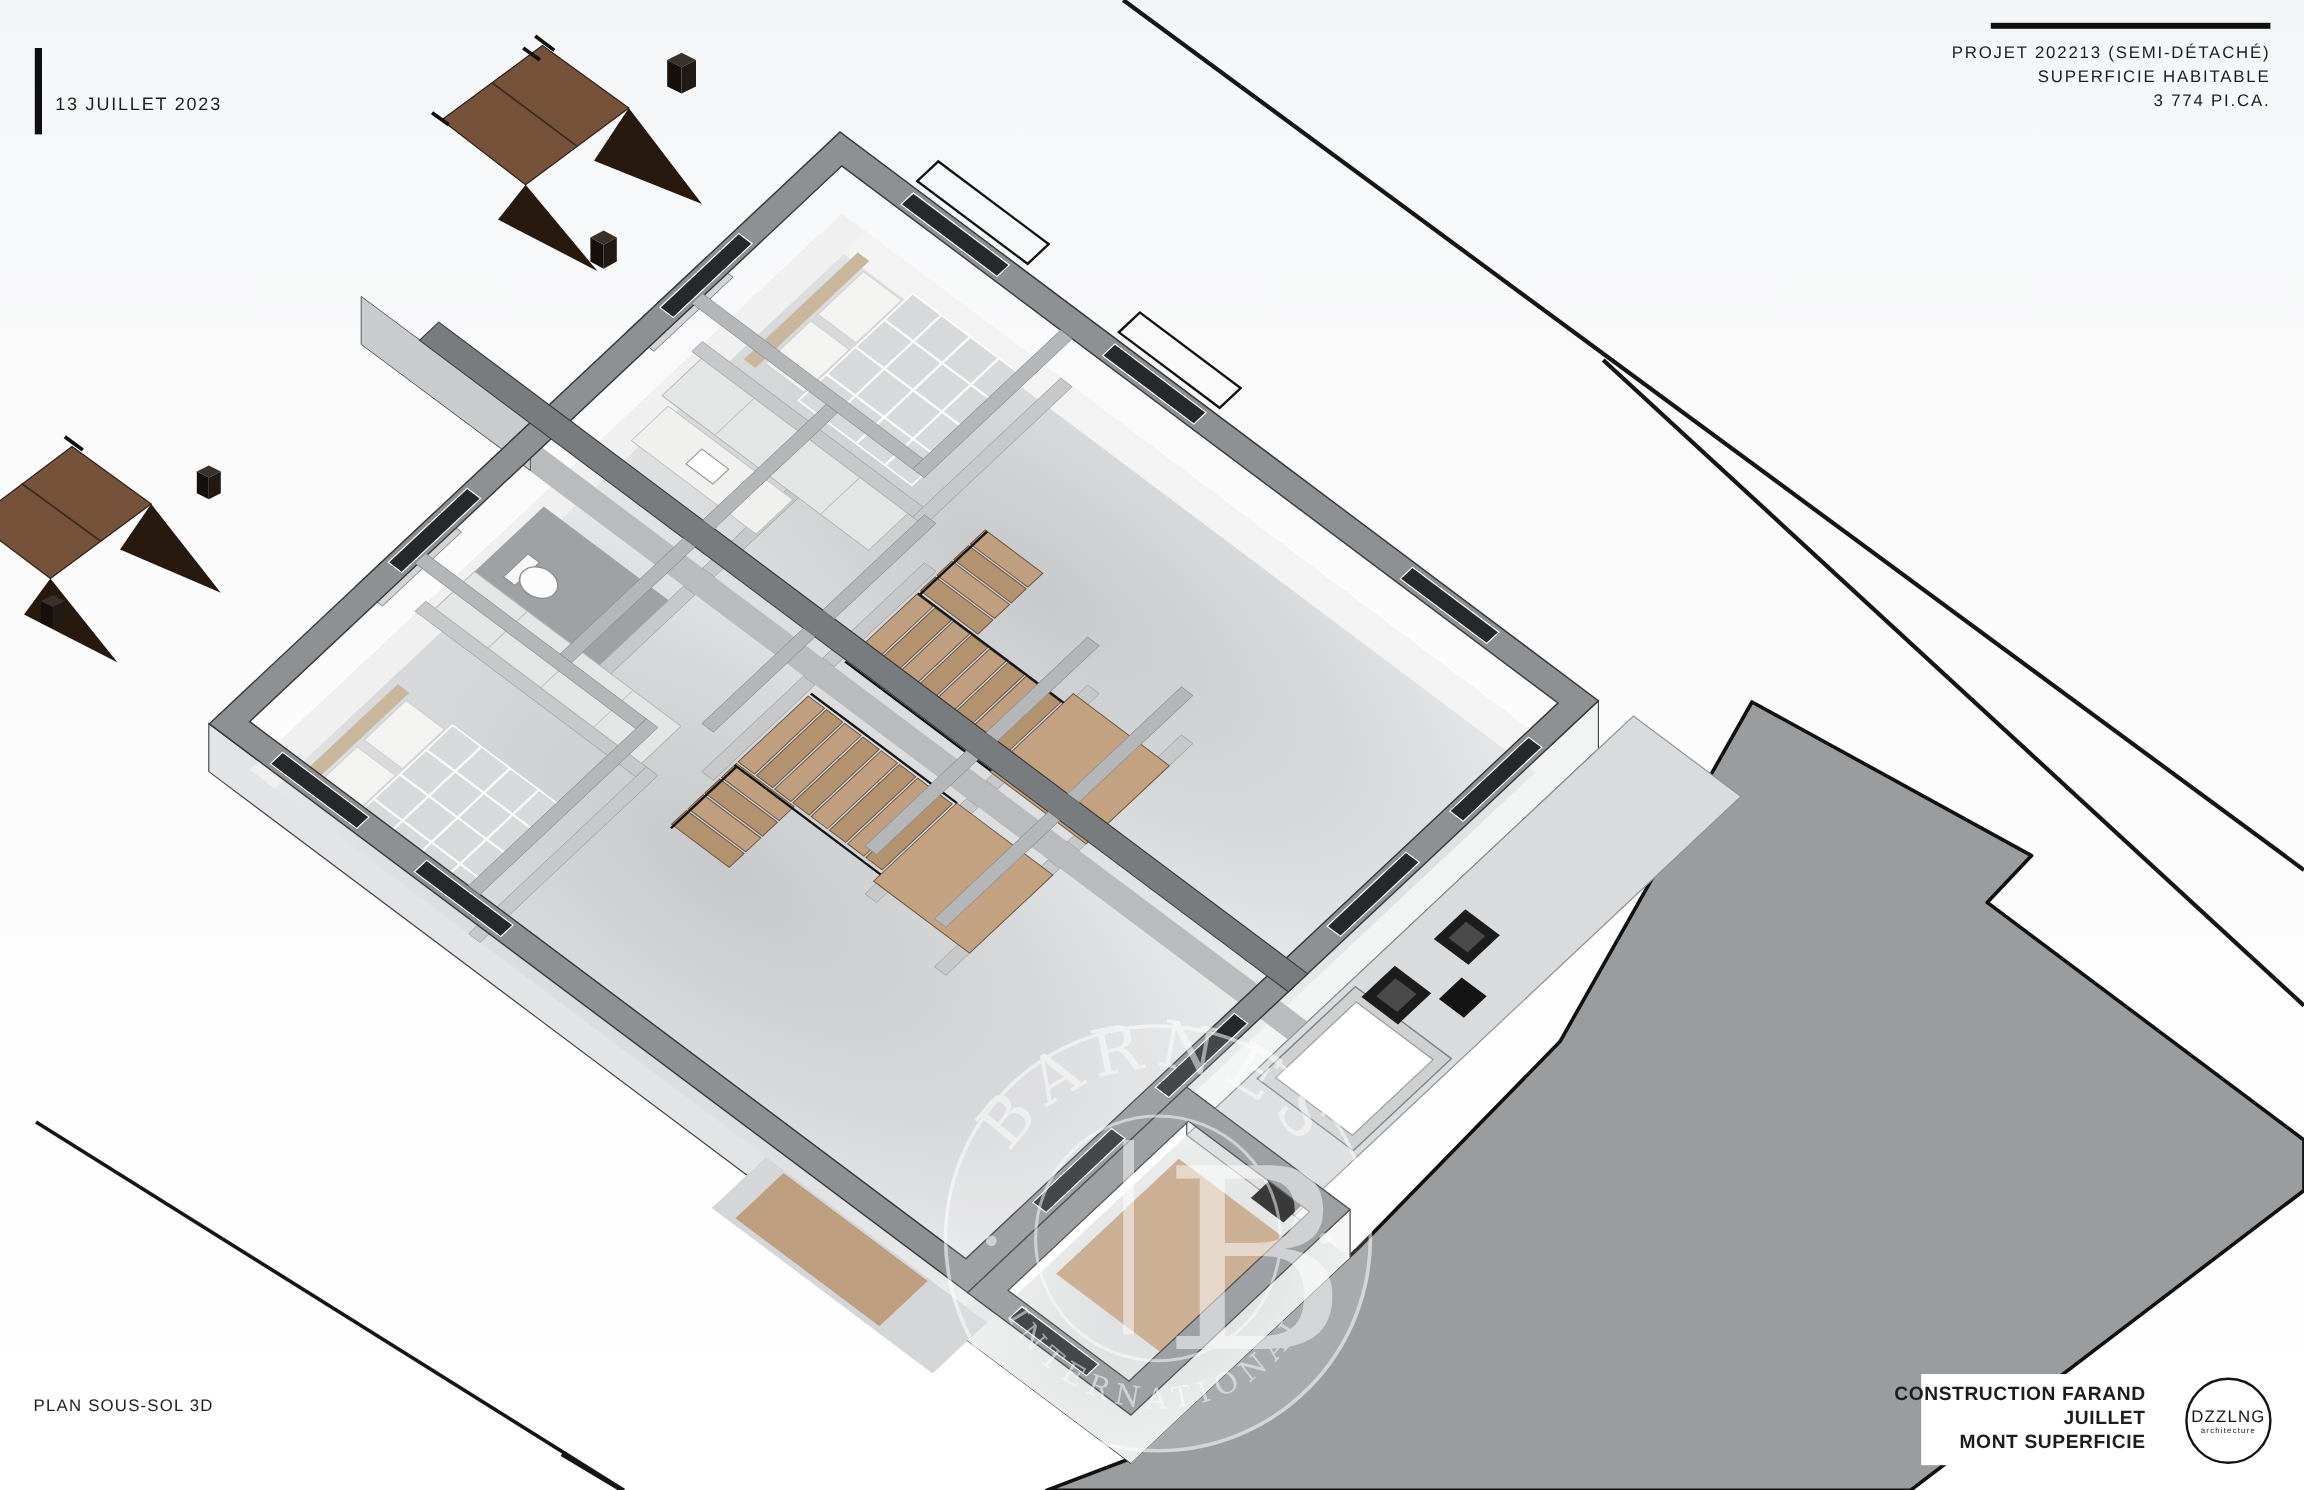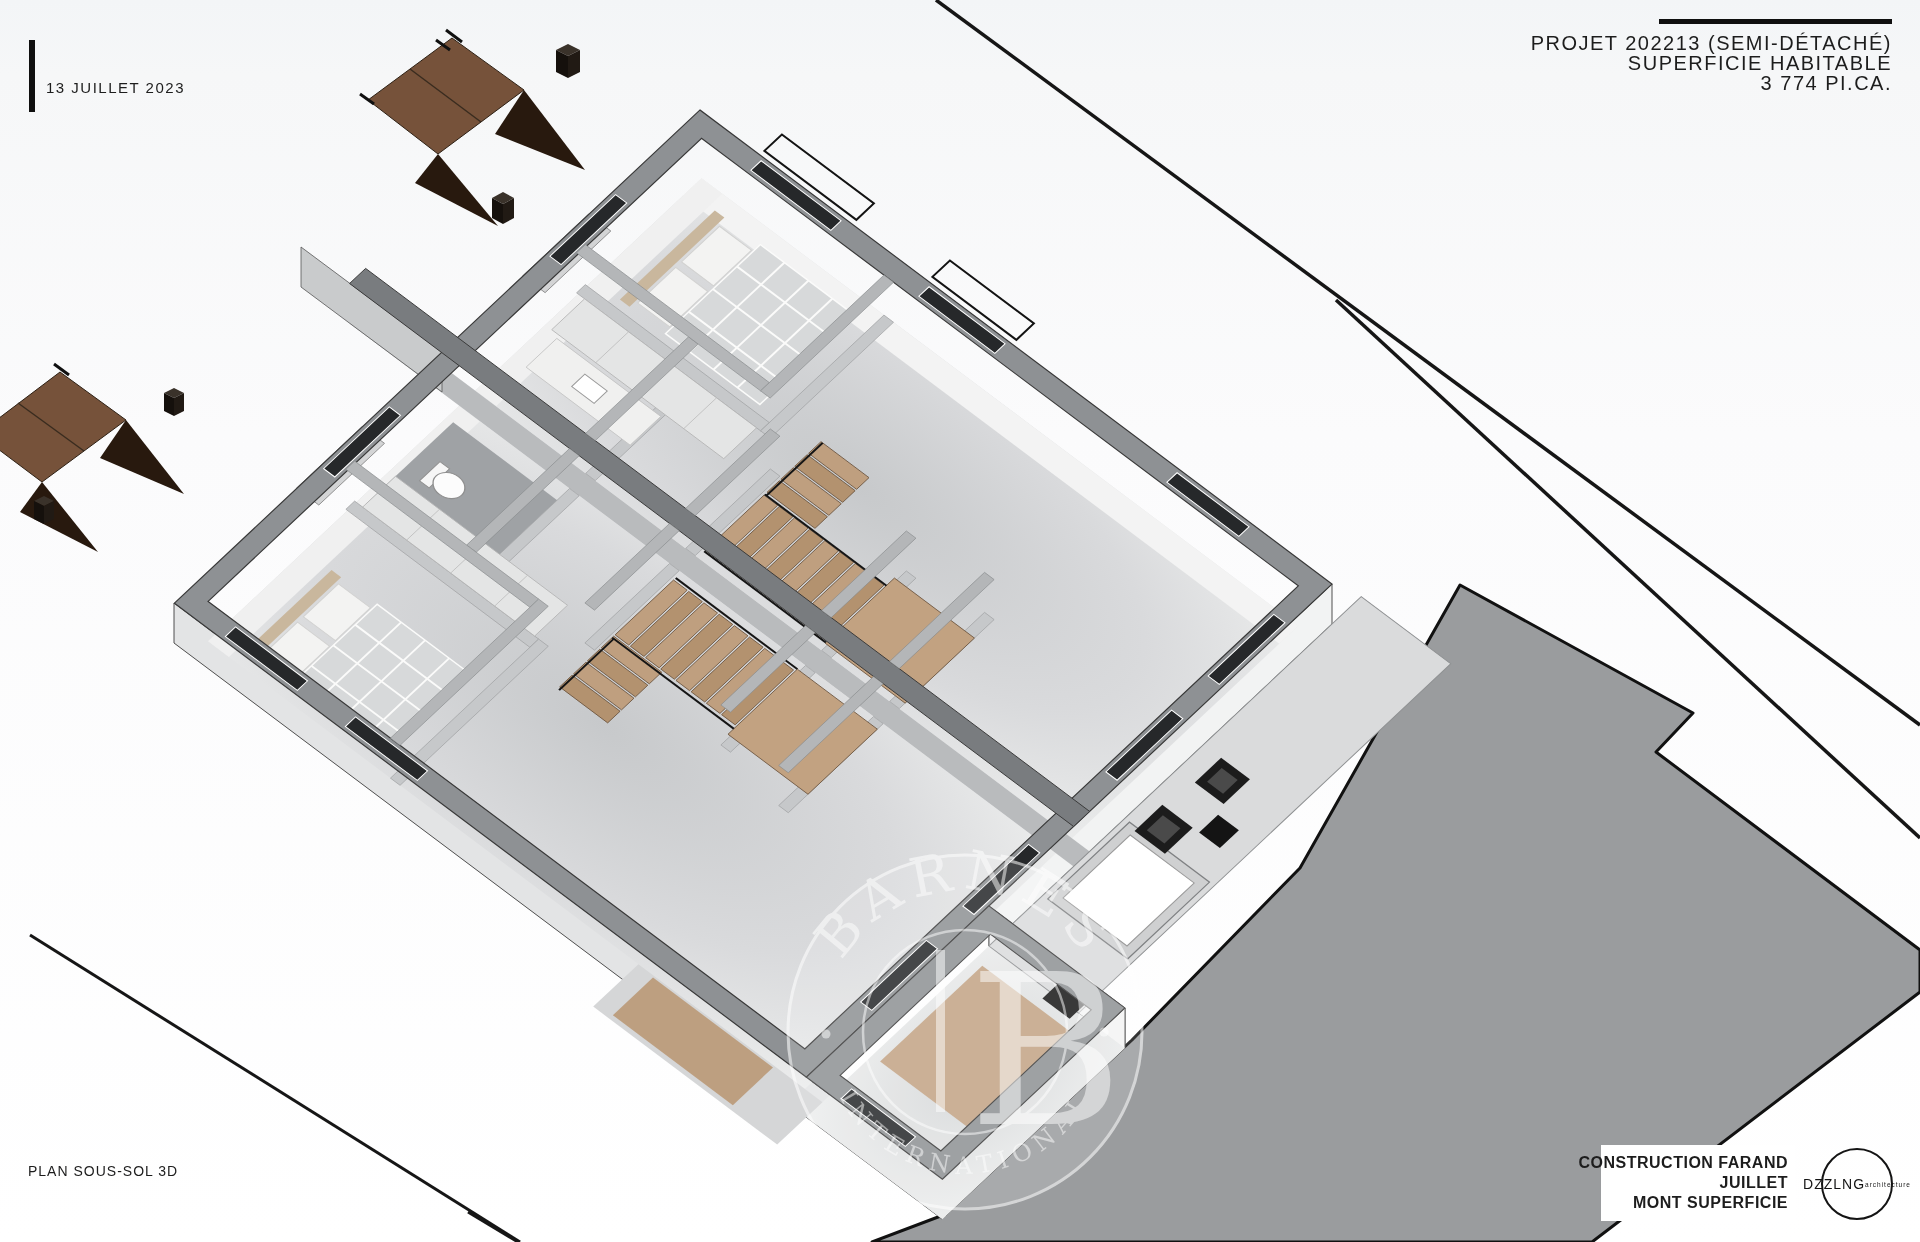--- a/index.html
+++ b/index.html
@@ -8,29 +8,29 @@
     background:#ffffff;
     font-family:"Liberation Sans", sans-serif;
     -webkit-font-smoothing:antialiased;
   }
   #stage{position:absolute;left:0;top:0;width:1920px;height:1242px;}
   svg{display:block;}
   .overlay{position:absolute;color:#1d1d1d;}
   .thin{font-weight:300;letter-spacing:1.5px;}
   #date-block{left:46px;top:62px;font-size:15px;margin-top:17px;}
   #date-bar{position:absolute;left:29px;top:40px;width:6px;height:72px;background:#0f0f0f;}
-  #project-block{right:28px;top:33px;text-align:right;font-size:20px;line-height:20px;}
+  #project-block{right:28px;top:33px;text-align:right;font-size:14px;line-height:20px;}
   #project-bar{position:absolute;right:28px;top:19px;width:233px;height:5px;background:#0f0f0f;}
   #plan-title-block{left:28px;top:1163px;font-size:14px;letter-spacing:1px;font-weight:300;}
   #disclaimer-block{left:28px;top:1197px;font-size:11px;line-height:14.5px;color:#6d6d6d;letter-spacing:.3px;font-weight:300;}
   #firm-box{position:absolute;left:1601px;top:1145px;width:194px;height:76px;background:#ffffff;}
   #firm-block{right:132px;top:1153px;text-align:right;font-size:16px;line-height:20px;letter-spacing:.5px;font-weight:bold;}
   #logo-circle{
     position:absolute;left:1821px;top:1148px;width:68px;height:68px;border:2px solid #141414;border-radius:50%;
-    display:flex;flex-direction:row;align-items:center;justify-content:center;color:#141414;
+    display:flex;flex-direction:column;align-items:center;justify-content:center;color:#141414;
   }
   #logo-name{font-size:14px;letter-spacing:1px;font-weight:400;}
   #logo-sub{font-size:6.5px;letter-spacing:1px;margin-top:1px;}
   .serif{font-family:"DejaVu Serif", serif;}
 </style>
 </head>
 <body>
 
 <div id="stage">
 <svg width="1920" height="1242" viewBox="0 0 1920 1242">

